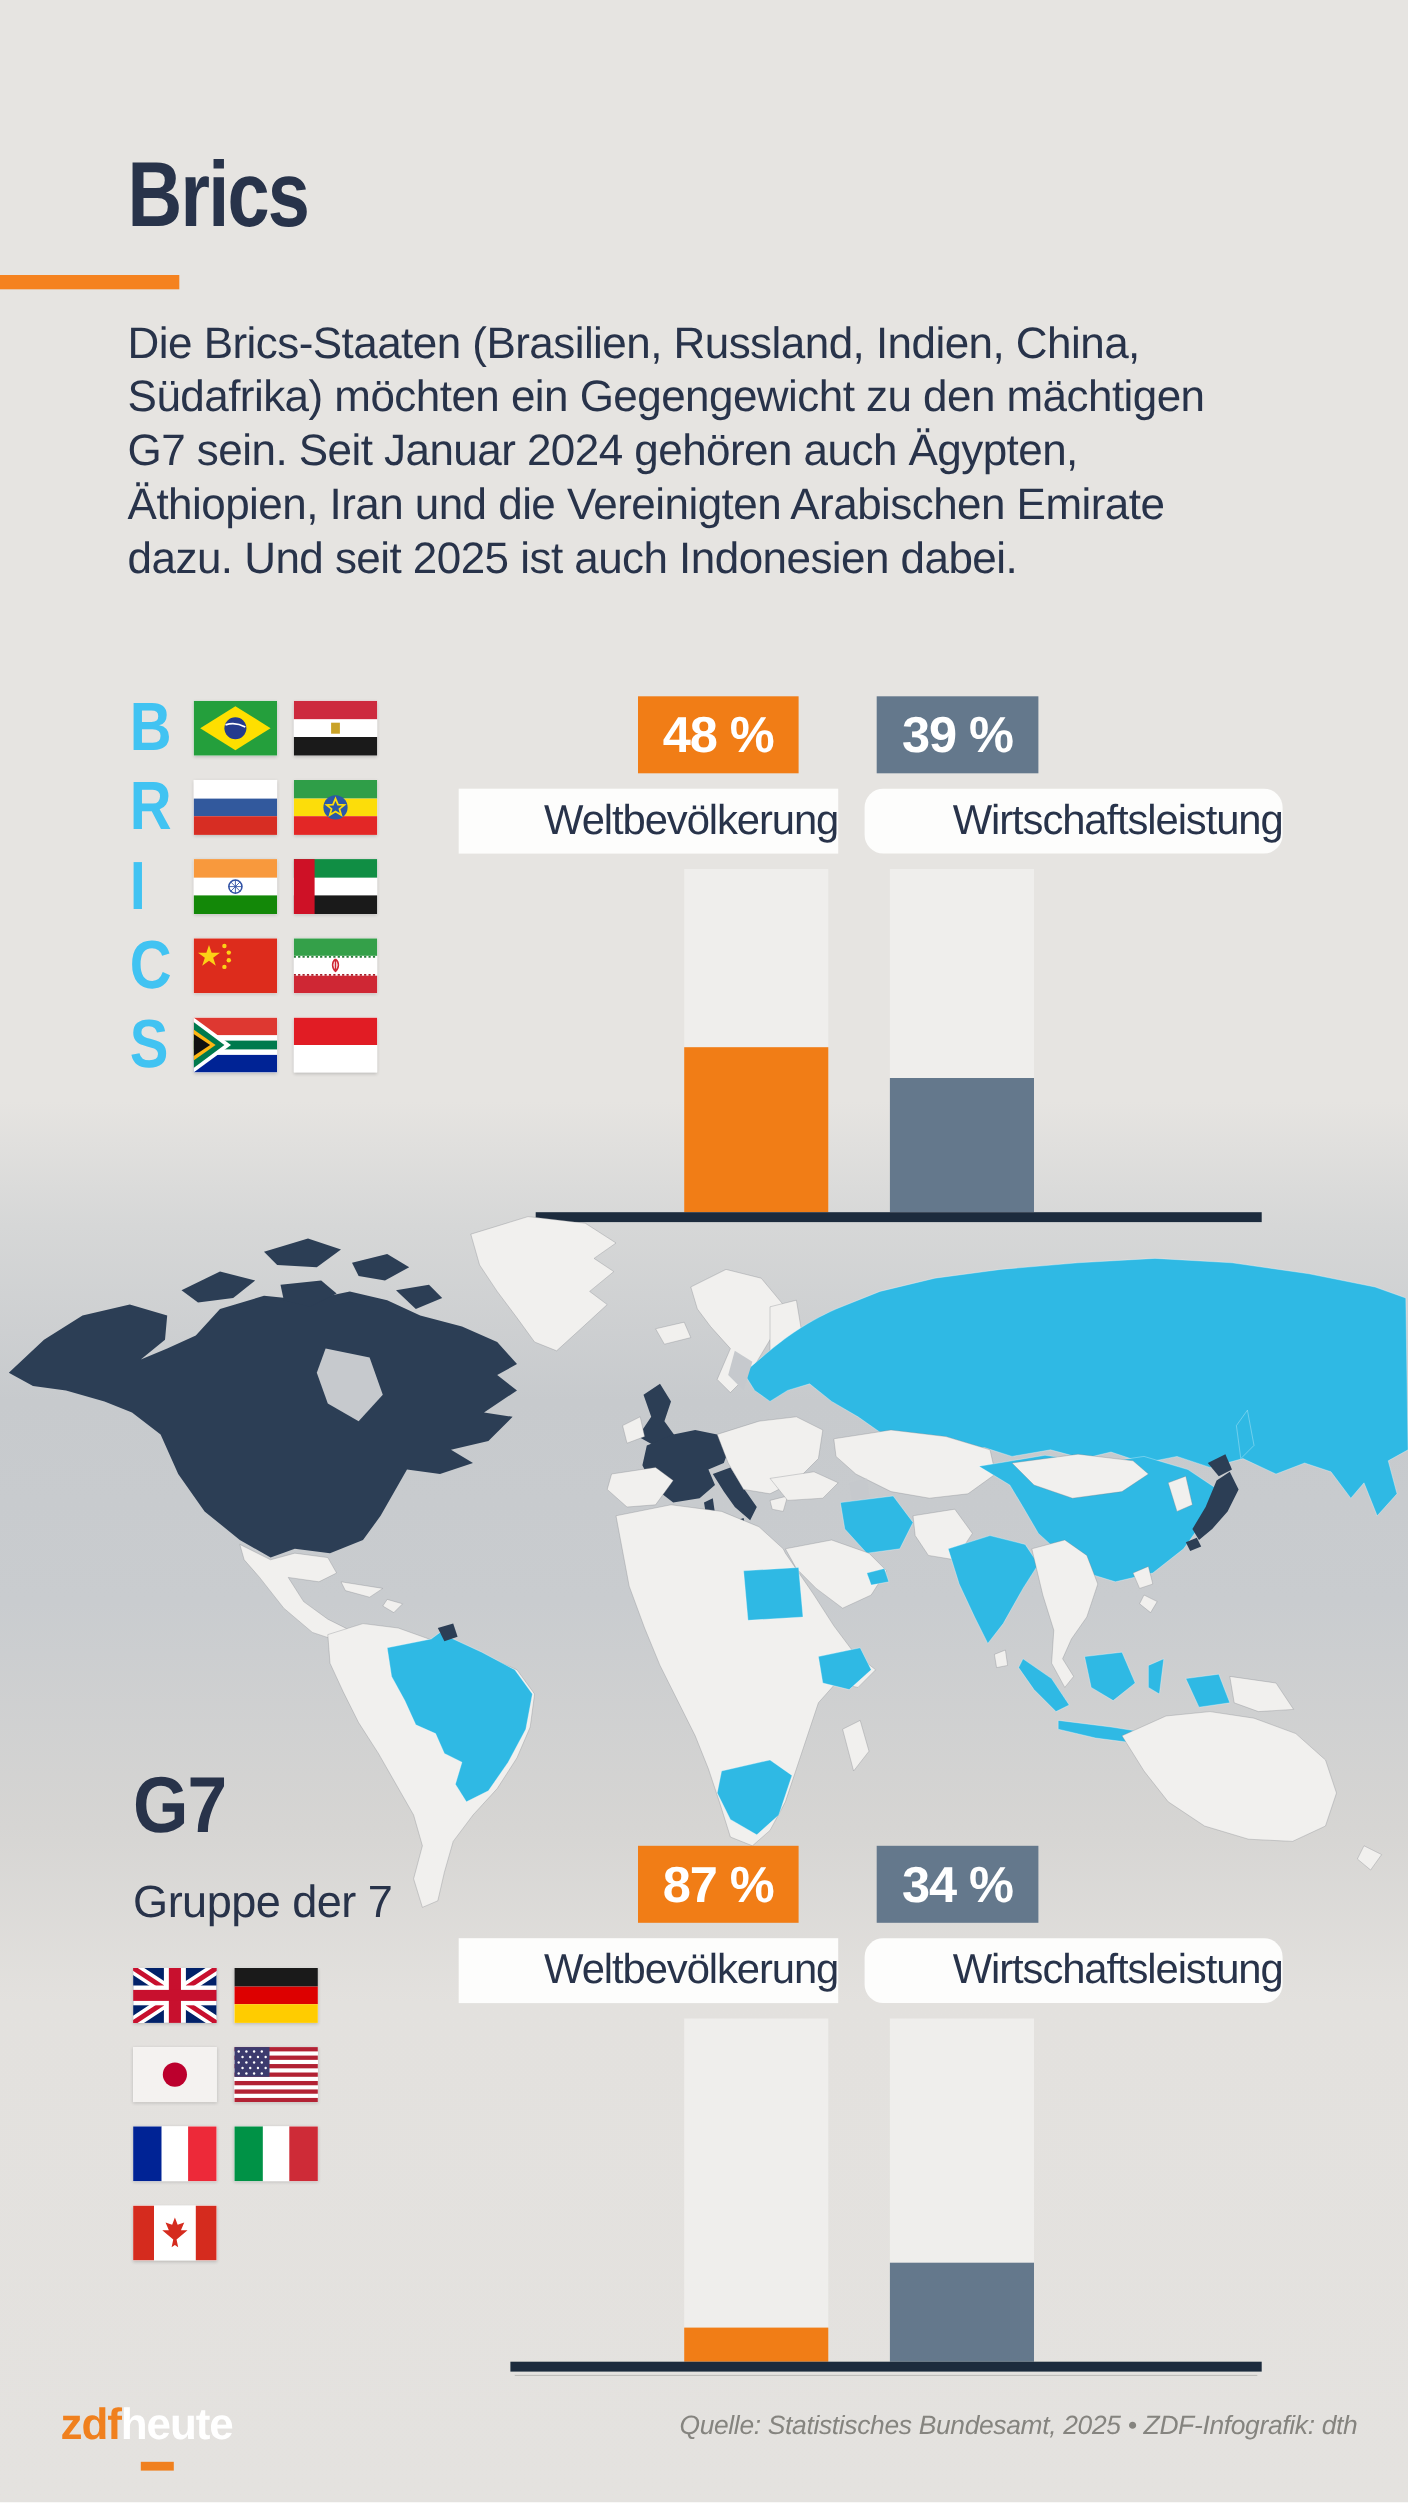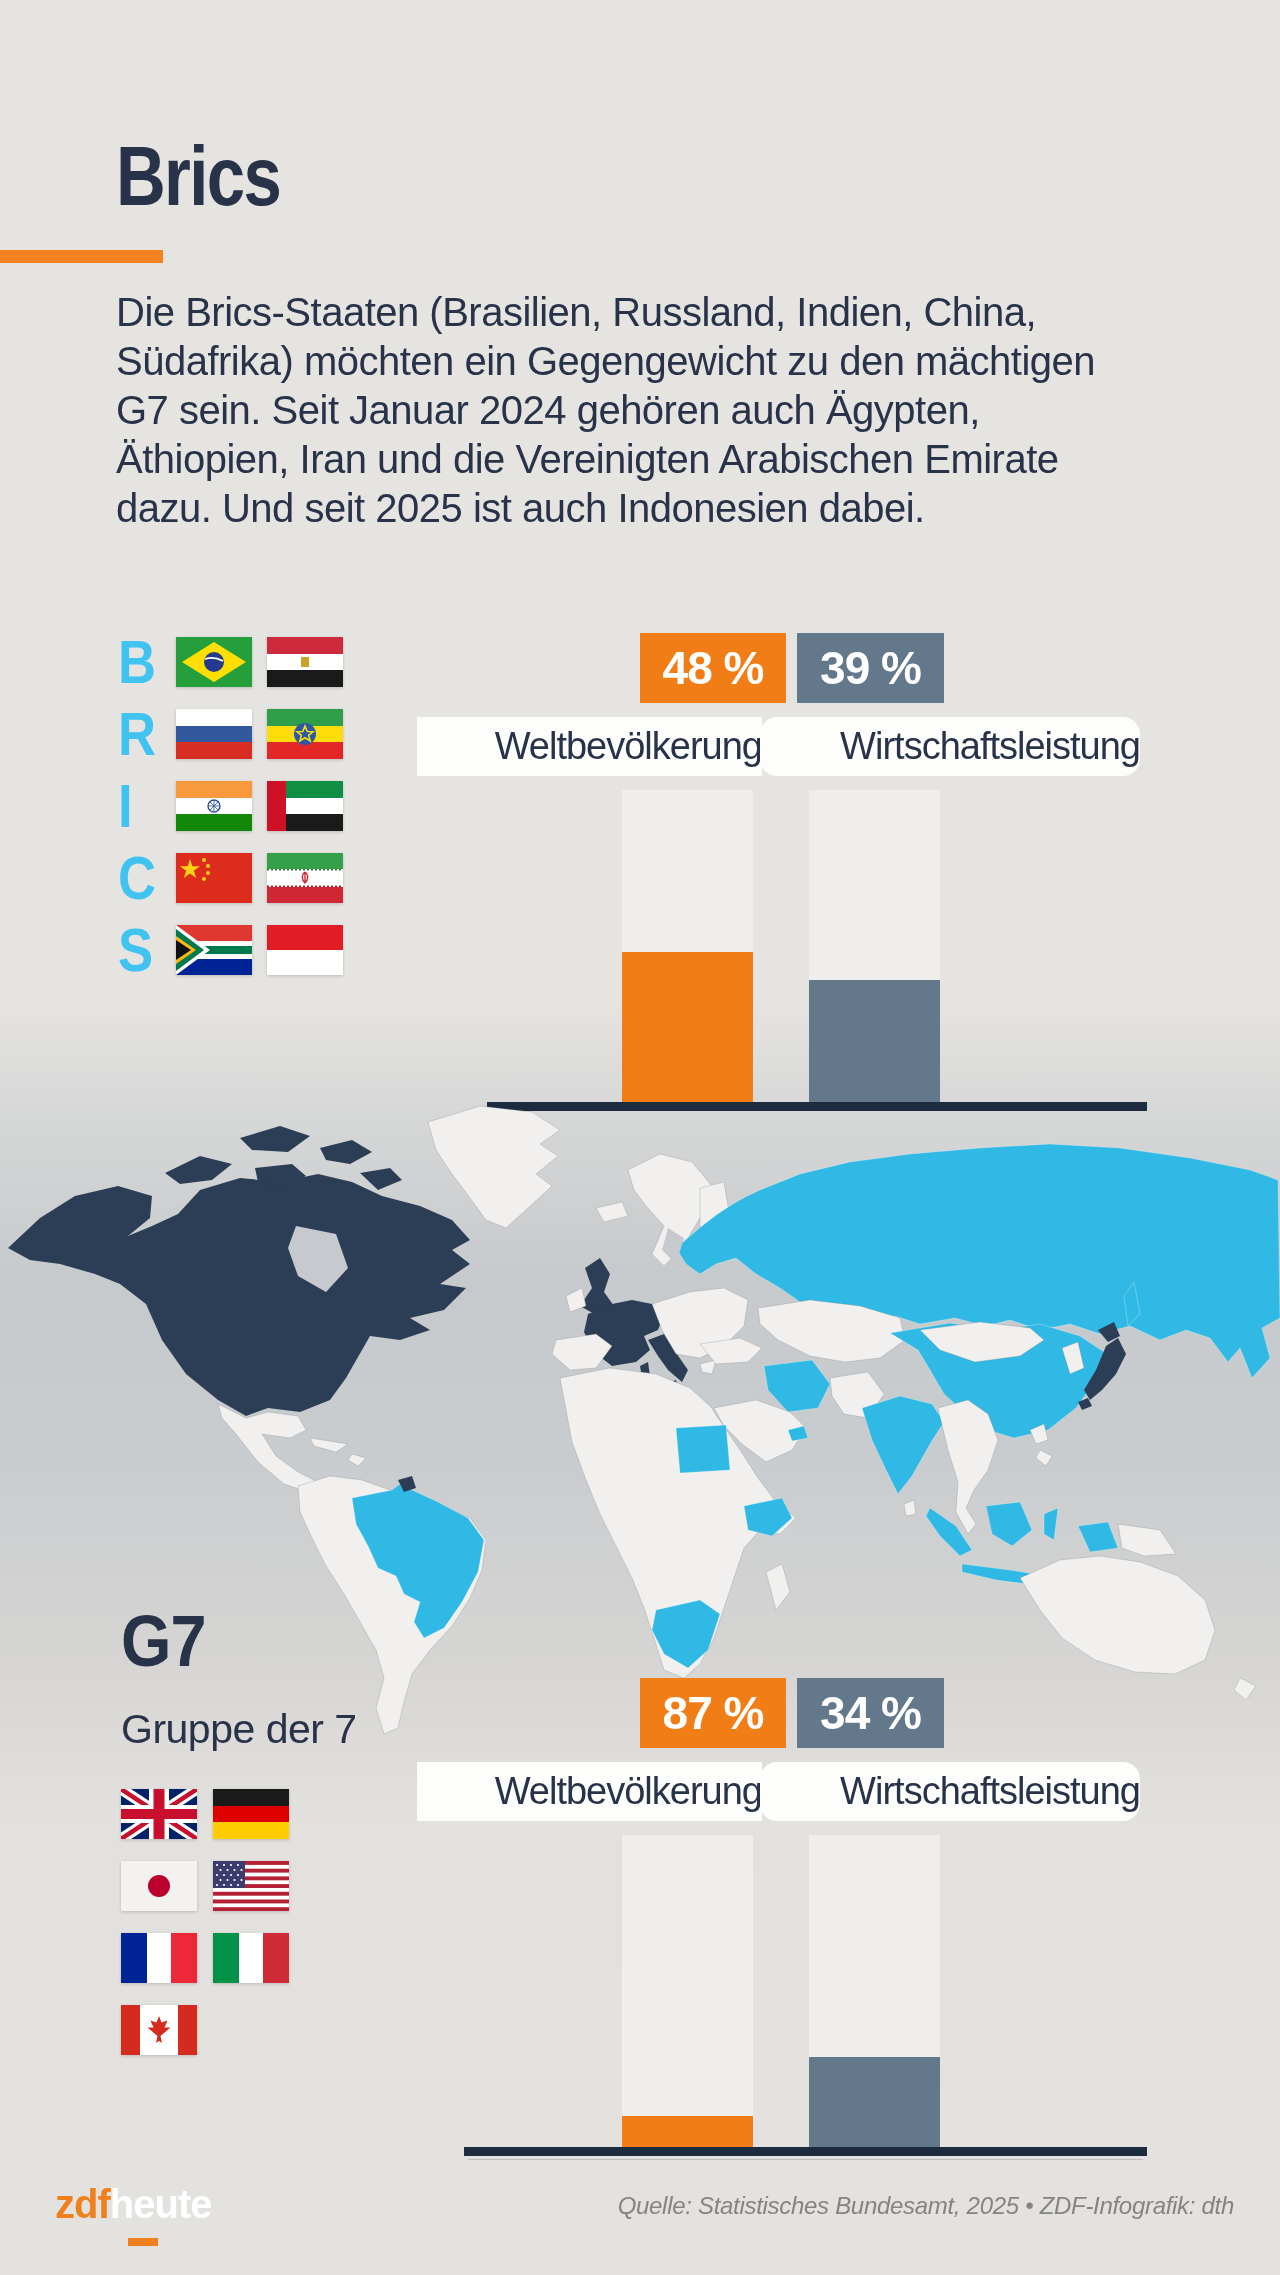--- a/index.html
+++ b/index.html
@@ -31,26 +31,26 @@
   .brics-letter{
     width:58px;font-size:62px;font-weight:bold;color:#41c3f2;
     transform:scaleX(.85);transform-origin:left center;line-height:50px;
   }
   .brics-row .flag{margin-right:15px;}
   .g7-row{position:absolute;left:121px;width:260px;height:51px;display:flex;}
   .g7-row .flag{margin-right:16px;}
   
   .chart{position:absolute;left:0;width:1280px;height:478px;}
   .badge{position:absolute;top:0;height:70px;display:flex;align-items:center;justify-content:center;}
-  .badge-0{left:640px;width:146px;}
+  .badge-0{left:580px;width:146px;}
   .badge-1{left:797px;width:147px;}
   .badge-text{color:#fff;font-size:46px;font-weight:bold;letter-spacing:-1px;}
   .cat-box{position:absolute;top:84px;height:59px;background:#fdfdfc;display:flex;align-items:center;justify-content:flex-end;}
   .cat-box-0{left:417px;width:345px;}
-  .cat-box-1{left:760px;width:380px;border-radius:17px;}
+  .cat-box-1{left:786px;width:380px;border-radius:17px;}
   .cat-label{font-size:38px;letter-spacing:-1px;color:#28334a;}
   .track{position:absolute;top:157px;width:131px;height:312px;background:#efeeec;}
   .track-0{left:622px;}
   .track-1{left:809px;}
   .bar-fill{position:absolute;left:0;bottom:0;width:100%;}
   .baseline{position:absolute;top:469px;height:9px;background:#1c2b3d;}
   .chart[data-chart-index="0"] .baseline{left:487px;width:660px;}
   .chart[data-chart-index="1"] .baseline{left:464px;width:683px;box-shadow:0 8px 0 -4px rgba(120,120,118,.35);}
   #chart-brics{top:633px;}
   #chart-g7{top:1678px;}

